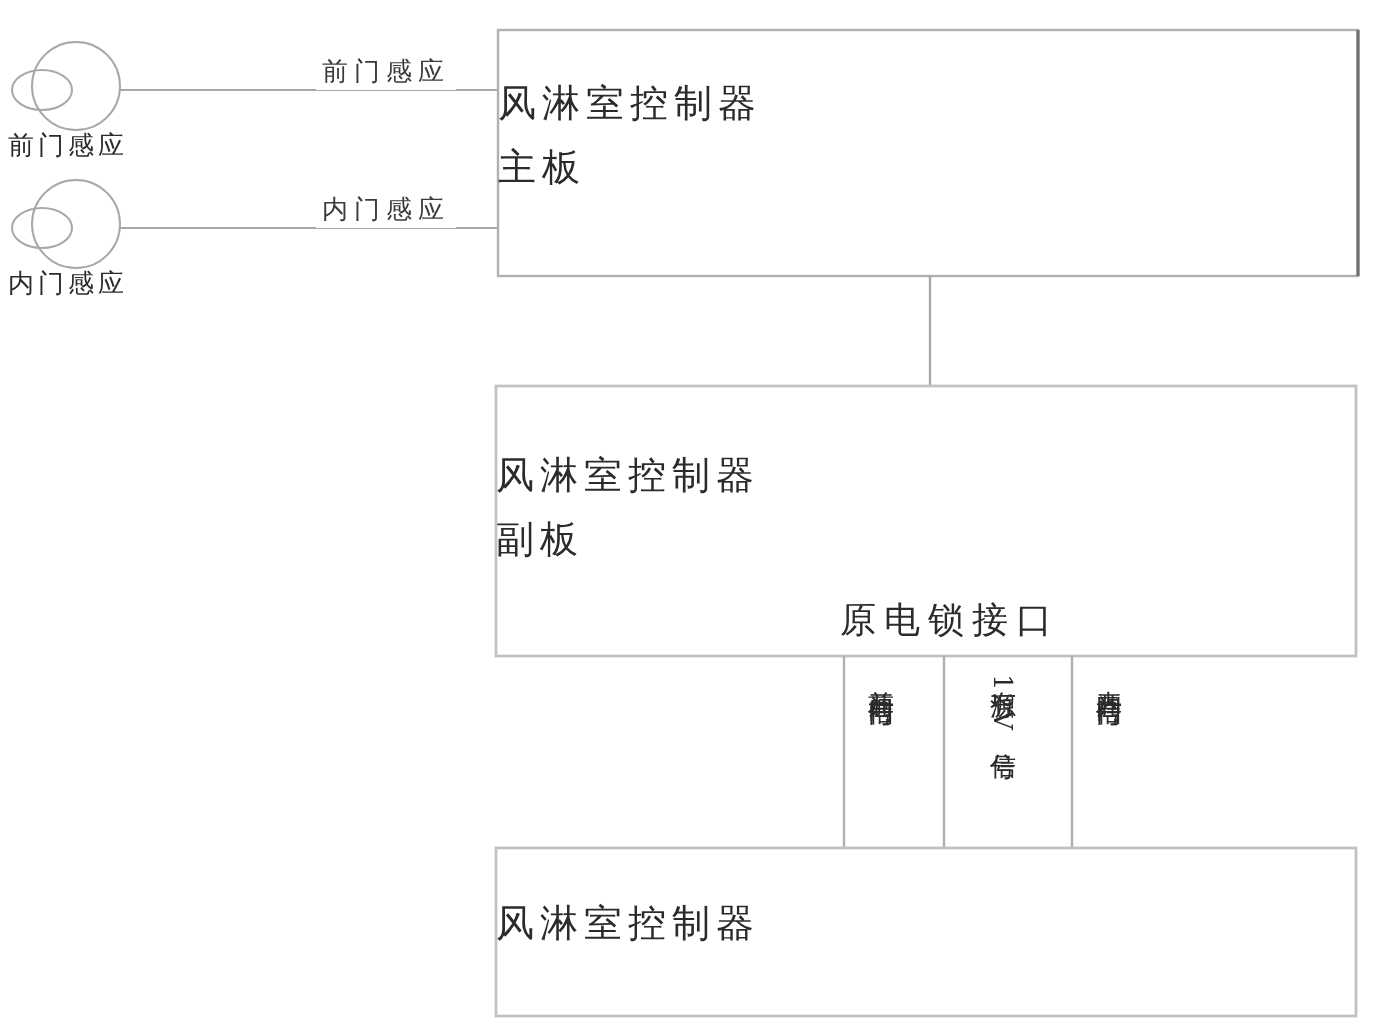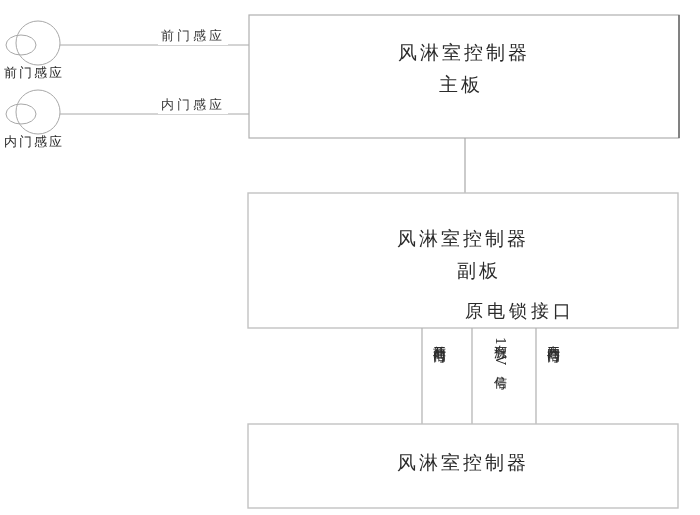--- a/index.html
+++ b/index.html
@@ -23,21 +23,21 @@
     top: 0;
     width: 700px;
     height: 515px;
   }
   .box-label {
     position: absolute;
     color: #2b2b2b;
     font-family: "DejaVu Serif", serif;
     letter-spacing: 3px;
     white-space: nowrap;
-    text-align: center;
+    text-align: left;
   }
   .title-line {
     font-size: 19px;
     line-height: 32px;
   }
   .iface-line {
     font-size: 18px;
     line-height: 26px;
     letter-spacing: 4px;
   }
@@ -113,22 +113,22 @@
   <div class="sensor-caption" style="left:4px; top:64px;">前门感应</div>
   <div class="sensor-caption" style="left:4px; top:133px;">内门感应</div>
 
   <div class="wire-caption" style="left:158px; top:27px;">前门感应</div>
   <div class="wire-caption" style="left:158px; top:96px;">内门感应</div>
 
   <div class="box-label title-line" style="left:249px; top:36px; width:430px;">风淋室控制器</div>
   <div class="box-label title-line" style="left:249px; top:68px; width:424px;">主板</div>
 
   <div class="box-label title-line" style="left:248px; top:222px; width:430px;">风淋室控制器</div>
-  <div class="box-label title-line" style="left:248px; top:254px; width:430px;margin-left:16px;">副板</div>
-  <div class="box-label iface-line" style="left:420px; top:298px; width:200px; text-align:center;">原电锁接口</div>
+  <div class="box-label title-line" style="left:248px; top:254px; width:430px;">副板</div>
+  <div class="box-label iface-line" style="left:420px; top:298px; width:200px; text-align:left;">原电锁接口</div>
 
   <div class="vwire-caption" style="left:432px; top:335px;">前门开门信号</div>
 
   <div class="vwire-caption" style="left:493px; top:335px;"><span>有源</span><span class="rot">12V</span><span>信号</span></div>
 
   <div class="vwire-caption" style="left:546px; top:335px;">内门开门信号</div>
 
   <div class="box-label title-line" style="left:248px; top:446px; width:430px;">风淋室控制器</div>
 
 </div>

